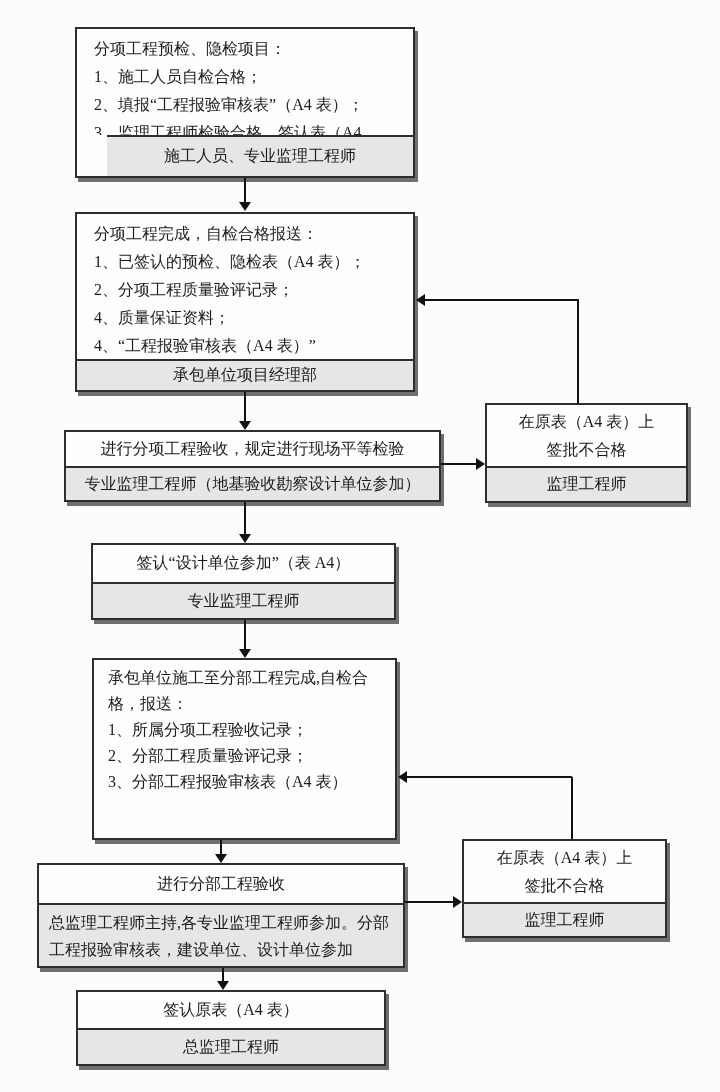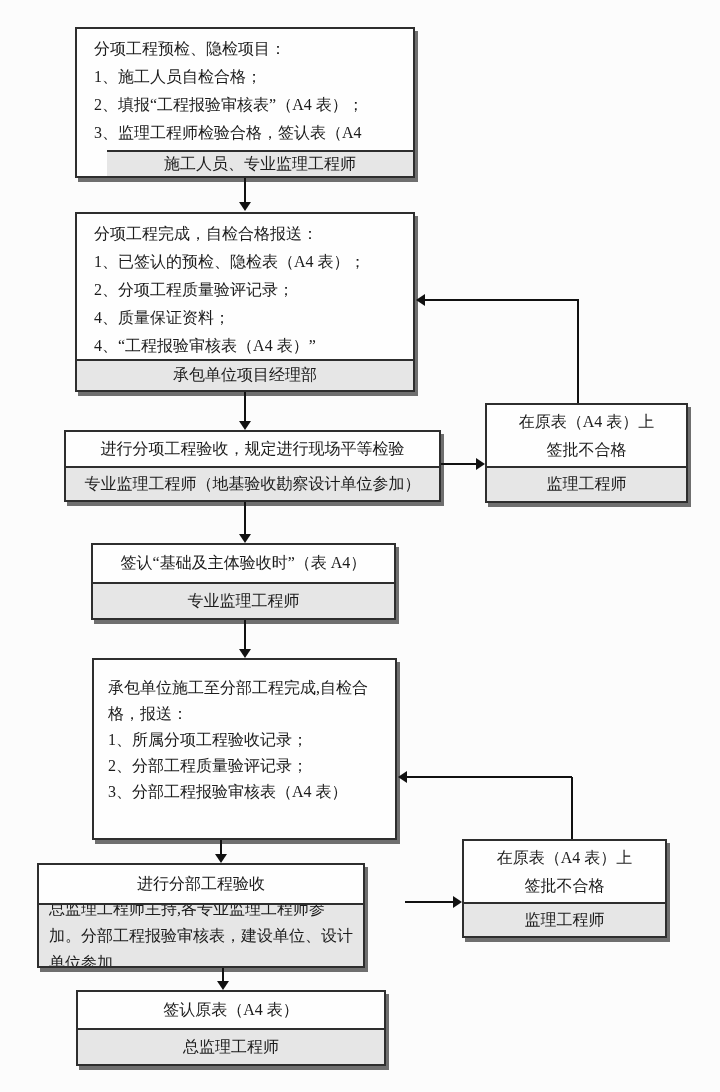--- a/index.html
+++ b/index.html
@@ -52,21 +52,21 @@
 
 <div class="canvas">
 
   <div class="fbox" style="left:75px; top:27px; width:340px; height:151px;">
     <div class="fbody lines">
       <div class="fline">分项工程预检、隐检项目：</div>
       <div class="fline">1、施工人员自检合格；</div>
       <div class="fline">2、填报“工程报验审核表”（A4 表）；</div>
       <div class="fline">3、监理工程师检验合格，签认表（A4 表）。</div>
     </div>
-    <div class="ffooter" style="height:26px;margin-left:30px;">施工人员、专业监理工程师</div>
+    <div class="ffooter" style="height:41px;margin-left:30px;">施工人员、专业监理工程师</div>
   </div>
 
   <div class="vline" style="left:244px; top:178px; height:26px;"></div>
   <div class="head-down" style="left:239px; top:202px;"></div>
 
   <div class="fbox" style="left:75px; top:212px; width:340px; height:180px;">
     <div class="fbody lines">
       <div class="fline">分项工程完成，自检合格报送：</div>
       <div class="fline">1、已签认的预检、隐检表（A4 表）；</div>
       <div class="fline">2、分项工程质量验评记录；</div>
@@ -96,40 +96,40 @@
   </div>
 
   <div class="vline" style="left:577px; top:300px; height:103px;"></div>
   <div class="hline" style="left:425px; top:299px; width:154px;"></div>
   <div class="head-left" style="left:416px; top:294px;"></div>
 
   <div class="vline" style="left:244px; top:502px; height:33px;"></div>
   <div class="head-down" style="left:239px; top:534px;"></div>
 
   <div class="fbox" style="left:91px; top:543px; width:305px; height:77px;">
-    <div class="fbody fhead-center">签认“基础及主体验收时”（表 A4）</div>
+    <div class="fbody fhead-center">签认“设计单位参加”（表 A4）</div>
     <div class="ffooter" style="height:36px;">专业监理工程师</div>
   </div>
 
   <div class="vline" style="left:244px; top:620px; height:30px;"></div>
   <div class="head-down" style="left:239px; top:649px;"></div>
 
   <div class="fbox" style="left:92px; top:658px; width:305px; height:182px;">
-    <div class="fbody lines" style="padding:5px 6px 0 14px;margin-top:10px;">
+    <div class="fbody lines" style="padding:5px 6px 0 14px;">
       <div class="fline" style="line-height:26px;">承包单位施工至分部工程完成,自检合格，报送：</div>
       <div class="fline" style="line-height:26px;">1、所属分项工程验收记录；</div>
       <div class="fline" style="line-height:26px;">2、分部工程质量验评记录；</div>
       <div class="fline" style="line-height:26px;">3、分部工程报验审核表（A4 表）</div>
     </div>
   </div>
 
   <div class="vline" style="left:220px; top:840px; height:16px;"></div>
   <div class="head-down" style="left:215px; top:854px;"></div>
 
-  <div class="fbox" style="left:37px; top:863px; width:328px; height:105px;">
+  <div class="fbox" style="left:37px; top:863px; width:368px; height:105px;">
     <div class="fbody fhead-center">进行分部工程验收</div>
     <div class="ffooter wrap2" style="height:63px;">总监理工程师主持,各专业监理工程师参加。分部工程报验审核表，建设单位、设计单位参加</div>
   </div>
 
   <div class="hline" style="left:405px; top:901px; width:48px;"></div>
   <div class="head-right" style="left:453px; top:896px;"></div>
 
   <div class="fbox" style="left:462px; top:839px; width:205px; height:99px;">
     <div class="fbody center">
       <div class="fline">在原表（A4 表）上</div>

